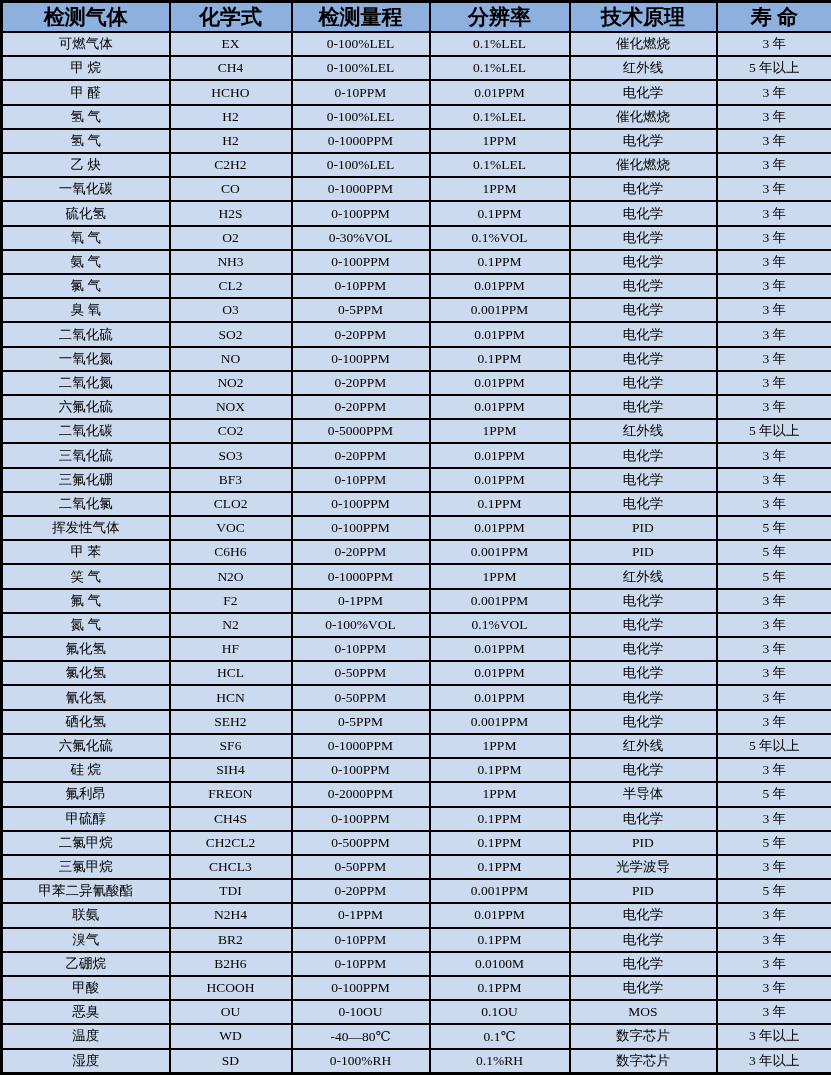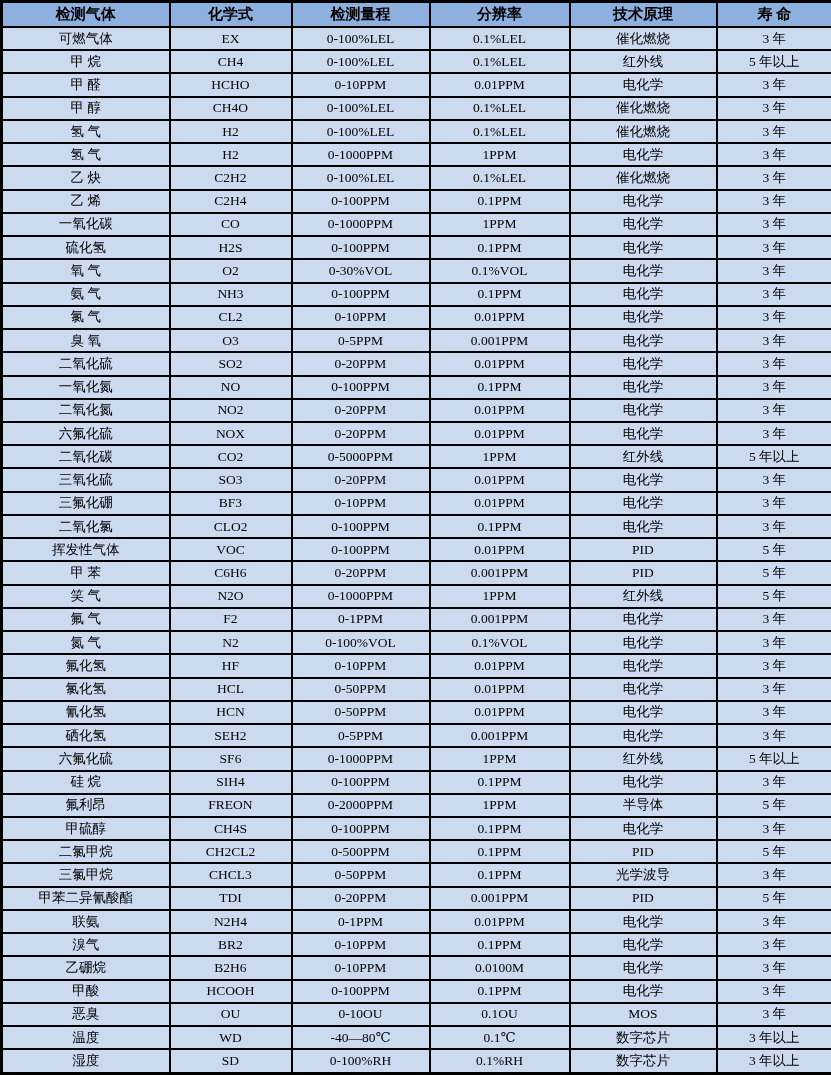--- a/index.html
+++ b/index.html
@@ -24,21 +24,21 @@
     border: 2px solid #000000;
     text-align: center;
     vertical-align: middle;
     padding: 0 2px;
     color: #000000;
     white-space: nowrap;
     overflow: hidden;
   }
   table.spec thead th {
     background: #8db0de;
-    font-size: 15px;
+    font-size: 21px;
     font-weight: bold;
     height: 23px;
   }
   table.spec tbody td {
     background: #cbdaef;
     font-size: 13.5px;
     font-weight: normal;
   }
 </style>
 </head>
@@ -83,28 +83,20 @@
         </tr>
         <tr>
           <td>甲 醛</td>
           <td>HCHO</td>
           <td>0-10PPM</td>
           <td>0.01PPM</td>
           <td>电化学</td>
           <td>3 年</td>
         </tr>
         <tr>
-          <td>甲 醇</td>
-          <td>CH4O</td>
-          <td>0-100%LEL</td>
-          <td>0.1%LEL</td>
-          <td>催化燃烧</td>
-          <td>3 年</td>
-        </tr>
-        <tr>
           <td>氢 气</td>
           <td>H2</td>
           <td>0-100%LEL</td>
           <td>0.1%LEL</td>
           <td>催化燃烧</td>
           <td>3 年</td>
         </tr>
         <tr>
           <td>氢 气</td>
           <td>H2</td>
@@ -112,28 +104,20 @@
           <td>1PPM</td>
           <td>电化学</td>
           <td>3 年</td>
         </tr>
         <tr>
           <td>乙 炔</td>
           <td>C2H2</td>
           <td>0-100%LEL</td>
           <td>0.1%LEL</td>
           <td>催化燃烧</td>
-          <td>3 年</td>
-        </tr>
-        <tr>
-          <td>乙 烯</td>
-          <td>C2H4</td>
-          <td>0-100PPM</td>
-          <td>0.1PPM</td>
-          <td>电化学</td>
           <td>3 年</td>
         </tr>
         <tr>
           <td>一氧化碳</td>
           <td>CO</td>
           <td>0-1000PPM</td>
           <td>1PPM</td>
           <td>电化学</td>
           <td>3 年</td>
         </tr>

